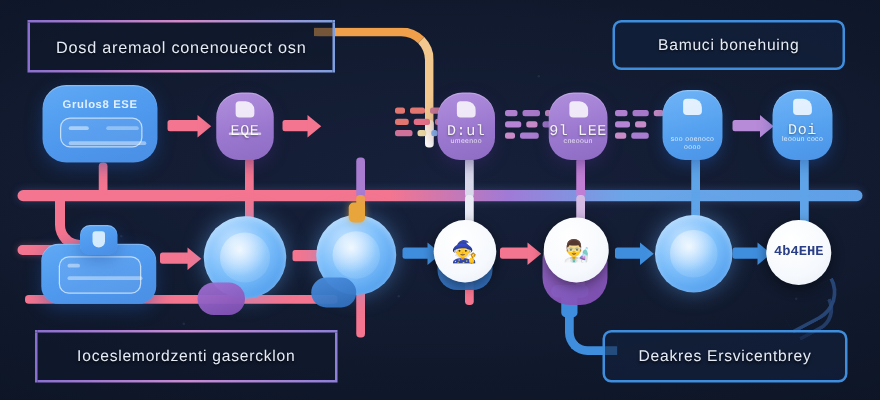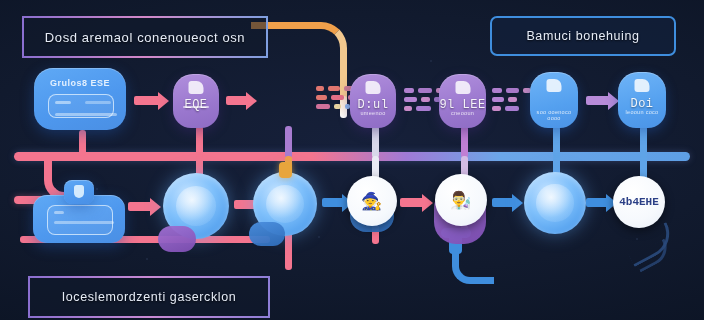--- a/index.html
+++ b/index.html
@@ -66,21 +66,21 @@
     text-shadow:0 1px 2px rgba(0,0,0,.75);
     background:rgba(17,26,44,.55);
   }
   .lb-tl{left:22px;top:16px;width:246px;height:42px;border:2px solid;
     border-image:linear-gradient(90deg,#8b6fd0,#d488c8,#7f9fe0) 1;
     font-size:13px;}
   .lb-tr{left:490px;top:16px;width:186px;height:40px;border:2px solid #3f8ede;
     font-size:12.5px;background:rgba(18,34,62,.6);}
   .lb-bl{left:28px;top:264px;width:242px;height:42px;border:2px solid;
     border-image:linear-gradient(90deg,#8b6fd0,#c98ad4,#8f7fd8) 1;
-    font-size:12.5px;margin-top:12px;}
+    font-size:12.5px;}
   .lb-br{left:482px;top:264px;width:196px;height:42px;border:2px solid #3f8ede;
     font-size:12.5px;background:rgba(18,34,62,.6);}
 
   
   .node{position:absolute;box-sizing:border-box;}
 
   .card-blue{
     border-radius:19px;
     background:linear-gradient(160deg,#5fa9f5 0%,#4e98ee 55%,#4a8fe4 100%);
     box-shadow:0 4px 14px rgba(30,80,160,.45), inset 0 1px 0 rgba(255,255,255,.25);
@@ -388,14 +388,17 @@
 
   <div class="label-box lb-tl">
     <span>Dosd aremaol conenoueoct osn</span>
   </div>
   <div class="label-box lb-tr">
     <span>Bamuci bonehuing</span>
   </div>
   <div class="label-box lb-bl">
     <span>Ioceslemordzenti gasercklon</span>
   </div>
+  <div class="label-box lb-br">
+    <span>Deakres Ersvicentbrey</span>
+  </div>
 
 </div>
 
 </body></html>

